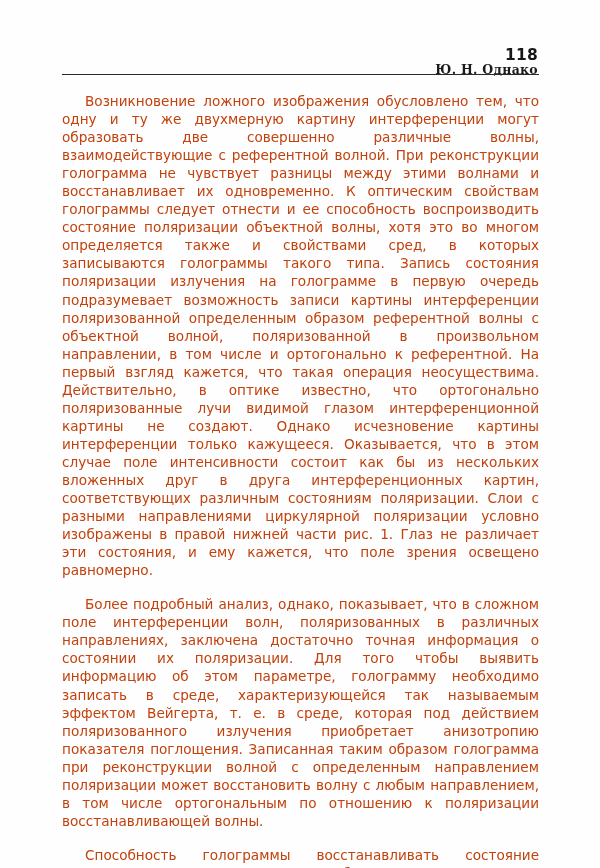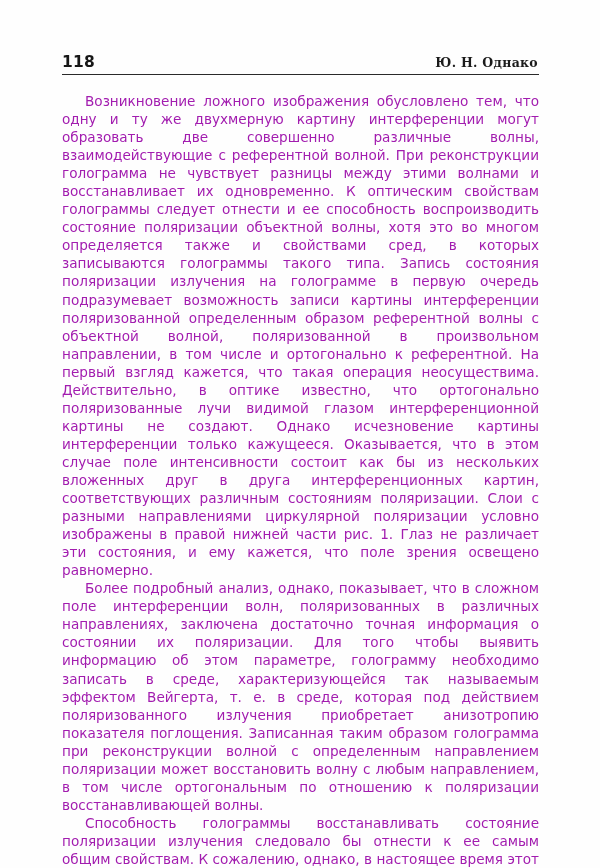--- a/index.html
+++ b/index.html
@@ -29,20 +29,21 @@
   
   .running-head {
     position: absolute;
     left: 62px;
     top: 48px;
     width: 476px;
     height: 22px;
     display: flex;
     align-items: flex-end;
     justify-content: space-between;
+    flex-direction: column;
   }
   .folio {
     font-family: "DejaVu Sans", "Liberation Sans", sans-serif;
     font-size: 15.5px;
     font-weight: 700;
     letter-spacing: 0.2px;
     line-height: 1;
     color: #171717;
   }
   .author-name {
@@ -70,26 +71,26 @@
     top: 92px;
     width: 477px;
   }
   .para {
     margin: 0;
     text-align: justify;
     text-justify: inter-word;
     text-indent: 23px;
     font-size: 13.6px;
     line-height: 18.05px;
-    color: #a21caf;
+    color: #c2410c;
     hyphens: none;
     word-spacing: 0.1px;
   }
   .para + .para {
-    margin-top: 0;
+    margin-top: 16px;
   }
 </style>
 </head>
 <body>
 
 <div class="page">
 
   <div class="running-head">
     <span class="folio">118</span>
     <span class="author-name">Ю. Н. Однако</span>

